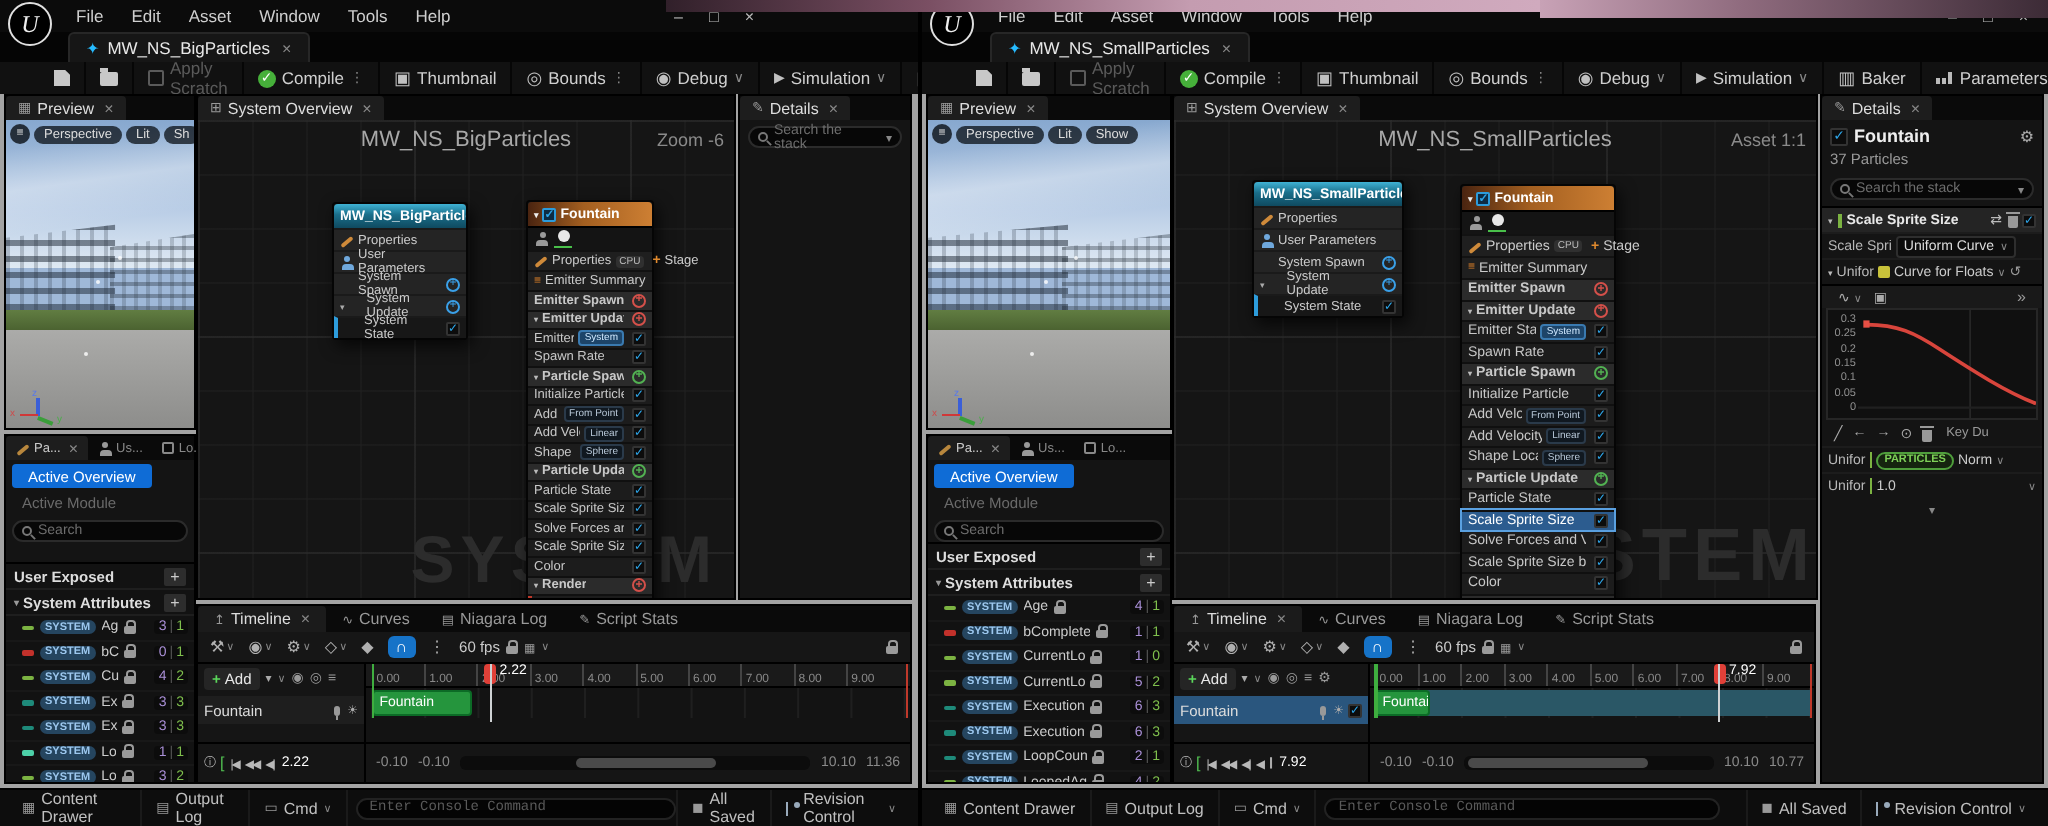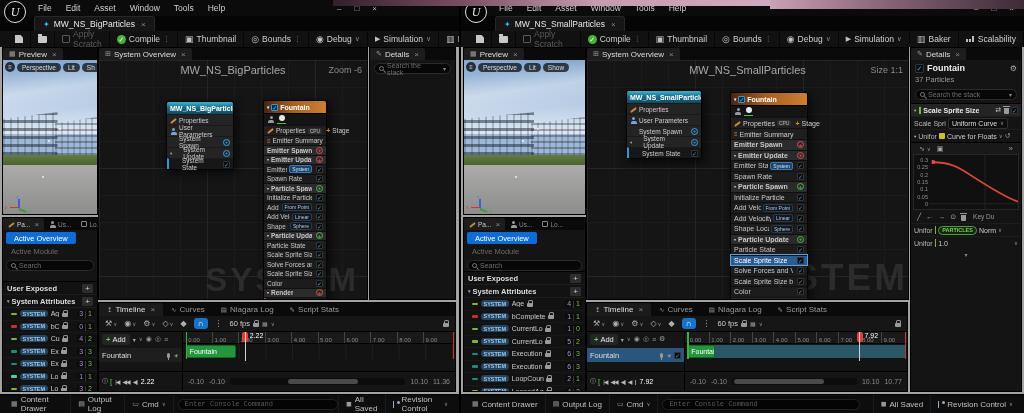--- a/index.html
+++ b/index.html
@@ -23,21 +23,21 @@
   .menu-item{padding:2px 7px;font-size:8.5px;color:#cfcfcf}
   .wctl{margin-left:auto;display:flex;gap:13px;color:#bbb;font-size:8px;align-items:center;padding-right:10px}
   .win-left .wctl{margin-right:72px}
   
   .tr{position:absolute;top:16px;left:0;right:0;height:15px;background:#050505;display:flex;align-items:flex-end;padding-left:34px}
   .atab{display:flex;align-items:center;gap:4px;background:#161616;border:1px solid #272727;border-bottom:none;border-radius:3px 3px 0 0;
     padding:2px 8px;font-size:8.5px;color:#e8e8e8}
   .nia{color:#26bbff;font-size:8px}
   .tx{color:#888;font-size:8px;margin-left:2px}
   
-  .tb{position:absolute;top:31px;left:0;right:0;height:16px;background:#111;display:flex;align-items:stretch;padding-left:8px}
+  .tb{position:absolute;top:31px;left:0;right:0;height:16px;background:#111;display:flex;align-items:stretch;padding-left:20px}
   .tbb{display:flex;align-items:center;gap:3px;padding:0 7px;border-right:1px solid #060606;font-size:8.5px;color:#d0d0d0}
   .tbb.dis span{color:#5a5a5a}
   .tmn{color:#888;font-size:7px}
   .tico{display:inline-flex;align-items:center;justify-content:center;color:#c0c0c0;font-size:9px;flex:none}
   .tico.save-icon{width:8px;height:8px;background:#c8c8c8;clip-path:polygon(0 0,70% 0,100% 30%,100% 100%,0 100%)}
   .tico.content-browser-icon{width:9px;height:7px;background:#c8c8c8;border-radius:1px;position:relative}
   .tico.content-browser-icon::before{content:"";position:absolute;top:-2px;left:0;width:4px;height:2px;background:#c8c8c8}
   .tico.apply-scratch-icon{width:8px;height:8px;border:1px solid #5a5a5a;border-radius:1px}
   .tico.compile-icon{width:9px;height:9px;border-radius:50%;background:#46b03a;color:#fff;font-size:7px;line-height:9px}
   .tico.compile-icon::before{content:"✓"}
@@ -1053,21 +1053,21 @@
       </div>
 
       <div class="tbb">
         <span class="tico baker-icon"></span>
         <span>Baker</span>
 
       </div>
 
       <div class="tbb">
         <span class="tico scalability-icon"></span>
-        <span>Scalability</span>
+        <span>Parameters</span>
 
       </div>
     </div>
   <div class="mn">
 
     <div class="panel pv">
       <div class="ptabs">
         <div class="ptab">
           <span class="pticon">▦</span>
           <span>Preview</span>
@@ -1251,21 +1251,21 @@
     <div class="panel ov">
       <div class="ptabs">
         <div class="ptab">
           <span class="pticon">⊞</span>
           <span>System Overview</span>
           <span class="tx">×</span>
         </div>
       </div>
       <div class="graph">
         <div class="gtitle">MW_NS_SmallParticles</div>
-        <div class="gzoom">Size 1:1</div>
+        <div class="gzoom">Asset 1:1</div>
         <div class="wm">SYSTEM</div>
         <div class="node sysnode">
           <div class="nhd">MW_NS_SmallParticles</div>
           <div>
 
               <div class="srow">
 
                 <span class="ico wr"></span>
                 <span>Properties</span>
                 <span class="sp"></span>

